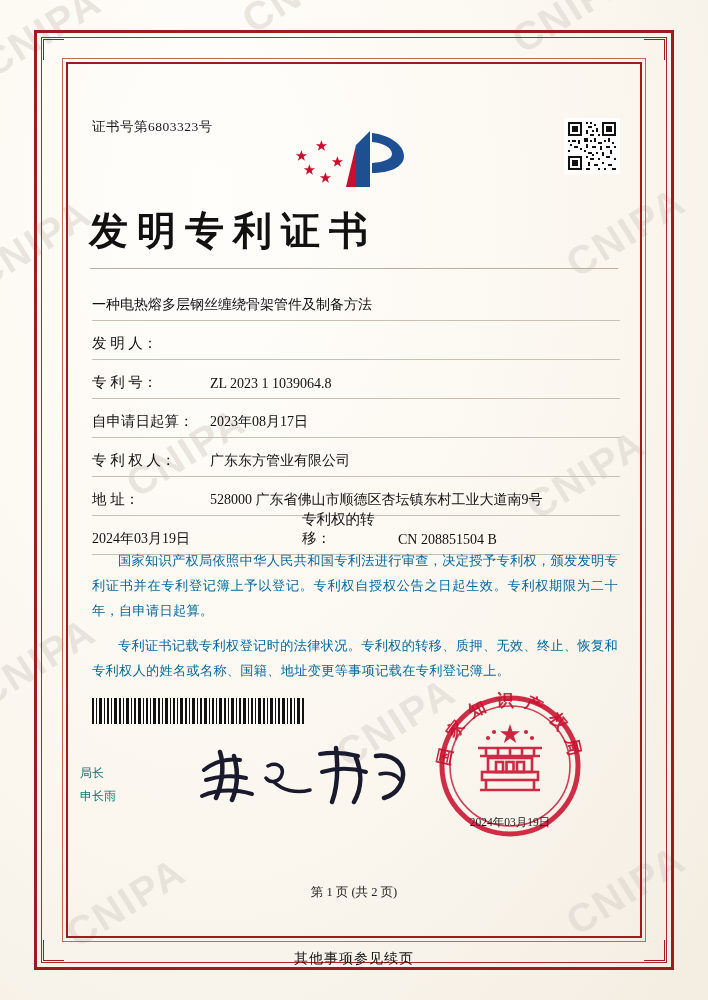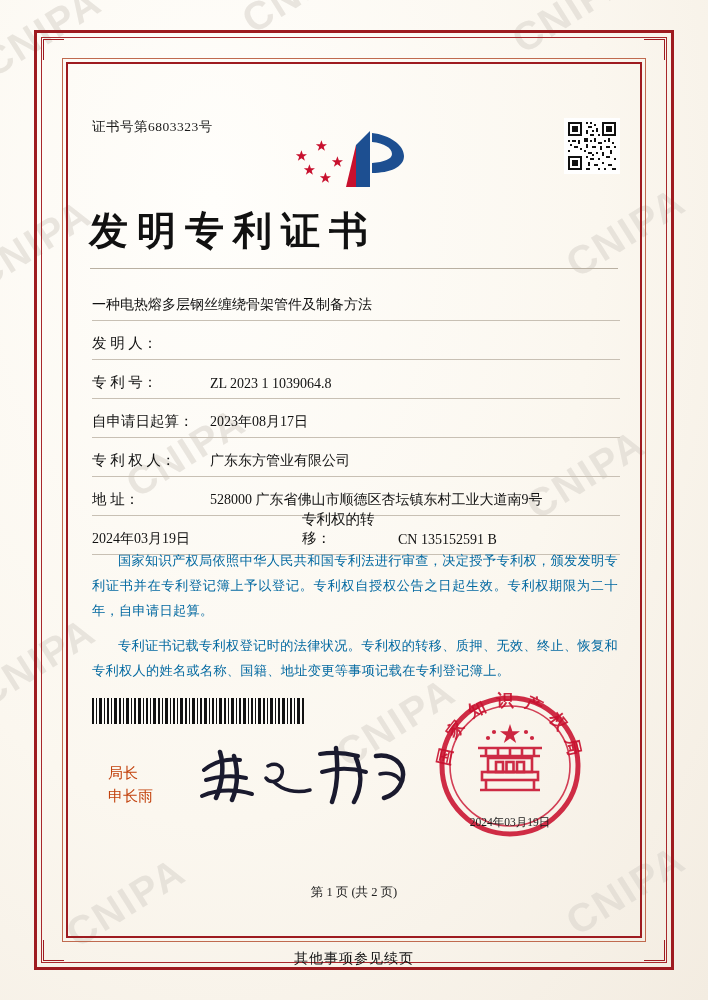--- a/index.html
+++ b/index.html
@@ -226,25 +226,25 @@
     left: 12px;
     top: 622px;
     width: 212px;
     height: 26px;
   }
   .barcode svg { display: block; }
 
   
   .sign-block {
     position: absolute;
-    left: 28px;
+    left: 0;
     top: 686px;
-    font-size: 15px;
+    font-size: 12px;
     line-height: 23px;
-    color: #c2410c;
+    color: #0f766e;
   }
   .signature {
     position: absolute;
     left: 110px;
     top: 660px;
     width: 230px;
     height: 80px;
   }
 
   
@@ -420,21 +420,21 @@
       </div>
 
       <div class="row">
         <div class="label">地 址：</div>
         <div class="value">528000 广东省佛山市顺德区杏坛镇东村工业大道南9号</div>
       </div>
 
       <div class="row split">
         <div class="value">2024年03月19日</div>
         <div class="label2">专利权的转移：</div>
-        <div class="value2">CN 135152591 B</div>
+        <div class="value2">CN 208851504 B</div>
       </div>
 
     </div>
 
     <div class="paras">
       <div class="para">国家知识产权局依照中华人民共和国专利法进行审查，决定授予专利权，颁发发明专利证书并在专利登记簿上予以登记。专利权自授权公告之日起生效。专利权期限为二十年，自申请日起算。</div>
       <div class="para">专利证书记载专利权登记时的法律状况。专利权的转移、质押、无效、终止、恢复和专利权人的姓名或名称、国籍、地址变更等事项记载在专利登记簿上。</div>
     </div>
 
     <div class="barcode">

